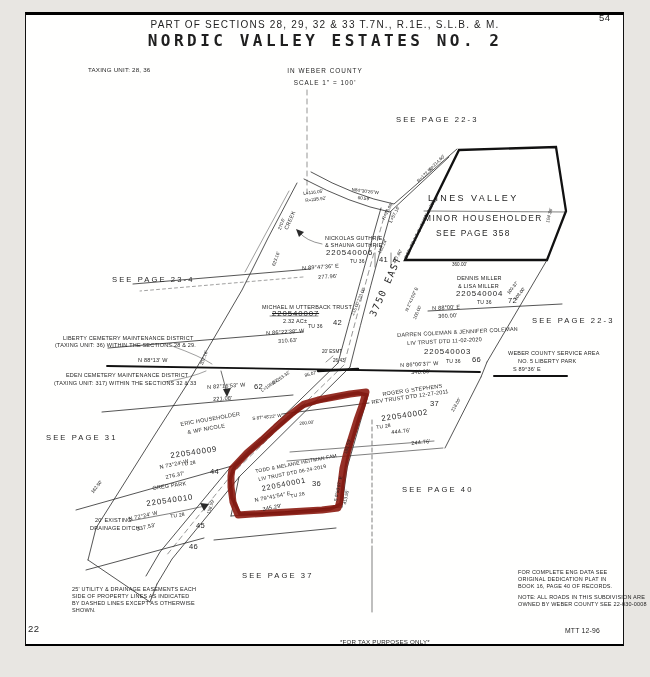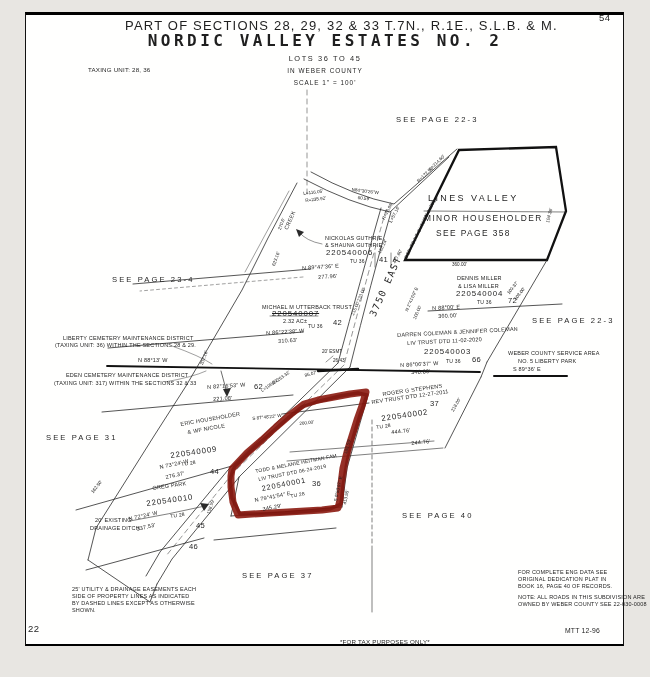--- a/index.html
+++ b/index.html
@@ -9,21 +9,21 @@
          border:1.3px solid #111;border-top:3px solid #000;border-bottom:2.6px solid #000;box-sizing:border-box;}
   svg{position:absolute;left:0;top:0;}
   .lbl{position:absolute;white-space:nowrap;font-size:5.5px;letter-spacing:.2px;color:#1f1f1f;
        transform-origin:0 0;line-height:1.15;}
   .c{text-align:center;}
   .num{font-size:7.8px;letter-spacing:.9px;}
   .lot{font-size:7.6px;letter-spacing:.4px;}
   .see{font-size:7.6px;letter-spacing:2.1px;}
   .tiny{font-size:4.6px;letter-spacing:0;}
   .t5{font-size:5px;}
-  .hdr1{font-size:13px;letter-spacing:1.2px;}
+  .hdr1{font-size:10px;letter-spacing:1.2px;}
   .title{font-size:16px;letter-spacing:3.5px;font-family:"DejaVu Sans Mono",monospace;font-weight:bold;}
   .hdr2{font-size:7.4px;letter-spacing:1.6px;}
   .hdr3{font-size:6.4px;letter-spacing:1px;}
   .pg{font-size:9.5px;letter-spacing:.5px;}
   .mono{font-family:"DejaVu Sans Mono",monospace;}
   .road{font-size:9.5px;letter-spacing:1.5px;}
   .strike{text-decoration:line-through;}
 </style>
 </head>
 <body>
@@ -89,34 +89,33 @@
     </g>
 
     <g fill="none" stroke-linejoin="round" stroke-linecap="round">
       <path d="M 232 469 L 247 453 L 262 440 L 276 427 L 291 414 L 304 404 L 318 400 L 334 397 L 350 394 L 366 392 L 362 406 L 357 420 L 352 436 L 347 452 L 343 468 L 341 484 L 340 500 L 338 508 L 322 510 L 305 511 L 288 512 L 270 513 L 252 514 L 238 515 L 233 502 L 231 487 L 231 476 Z" stroke="#8b1a10" stroke-width="7" opacity="0.9"></path>
       <path d="M 235 466 L 255 447 L 272 432 L 288 418 L 302 407 L 320 401 L 340 396 L 358 393 L 367 395 L 360 415 L 353 438 L 347 462 L 343 486 L 341 504 L 330 509 L 310 511 L 285 513 L 260 514 L 240 514 L 232 498 L 230 480 L 233 470 Z" stroke="#7a120b" stroke-width="3.5" opacity="0.65"></path>
     </g>
   </svg>
 
   <div class="lbl hdr1 c" style="left:125px;top:19px;width:400px;">PART OF SECTIONS 28, 29, 32 &amp; 33 T.7N., R.1E., S.L.B. &amp; M.</div>
   <div class="lbl title c" style="left:105px;top:32px;width:440px;">NORDIC VALLEY ESTATES NO. 2</div>
-  <div class="lbl hdr2 c" style="left:125px;top:55px;width:400px;">LOTS 36 TO 45</div>
   <div class="lbl hdr3 c" style="left:125px;top:67px;width:400px;">IN WEBER COUNTY</div>
   <div class="lbl hdr3 c" style="left:125px;top:79px;width:400px;">SCALE 1" = 100'</div>
   <div class="lbl" style="left:88px;top:66px;font-size:6.2px;">TAXING UNIT: 28, 36</div>
   <div class="lbl pg" style="left:599px;top:13px;">54</div>
   <div class="lbl pg" style="left:28px;top:624px;">22</div>
   <div class="lbl" style="left:340px;top:638px;font-size:6.2px;">*FOR TAX PURPOSES ONLY*</div>
   <div class="lbl" style="left:565px;top:627px;font-size:6.8px;">MTT 12-96</div>
 
   <div class="lbl see" style="left:396px;top:116px;">SEE PAGE 22-3</div>
   <div class="lbl see" style="left:112px;top:276px;">SEE PAGE 23-4</div>
   <div class="lbl see" style="left:532px;top:317px;">SEE PAGE 22-3</div>
   <div class="lbl see" style="left:46px;top:434px;">SEE PAGE 31</div>
-  <div class="lbl see" style="left:402px;top:512px;">SEE PAGE 40</div>
+  <div class="lbl see" style="left:402px;top:486px;">SEE PAGE 40</div>
   <div class="lbl see" style="left:242px;top:572px;">SEE PAGE 37</div>
 
   <div class="lbl" style="left:428px;top:193px;font-size:9px;letter-spacing:2.4px;">LINES VALLEY</div>
   <div class="lbl" style="left:424px;top:214px;font-size:8.4px;letter-spacing:1.4px;">MINOR HOUSEHOLDER</div>
   <div class="lbl" style="left:436px;top:229px;font-size:8.4px;letter-spacing:1.4px;">SEE PAGE 358</div>
   <div class="lbl tiny" style="left:452px;top:262px;">360.00'</div>
 
   <div class="lbl" style="left:325px;top:235px;">NICKOLAS GUTHRIE</div>
   <div class="lbl" style="left:325px;top:242px;">&amp; SHAUNA GUTHRIE</div>
   <div class="lbl num" style="left:326px;top:249px;">220540006</div>

